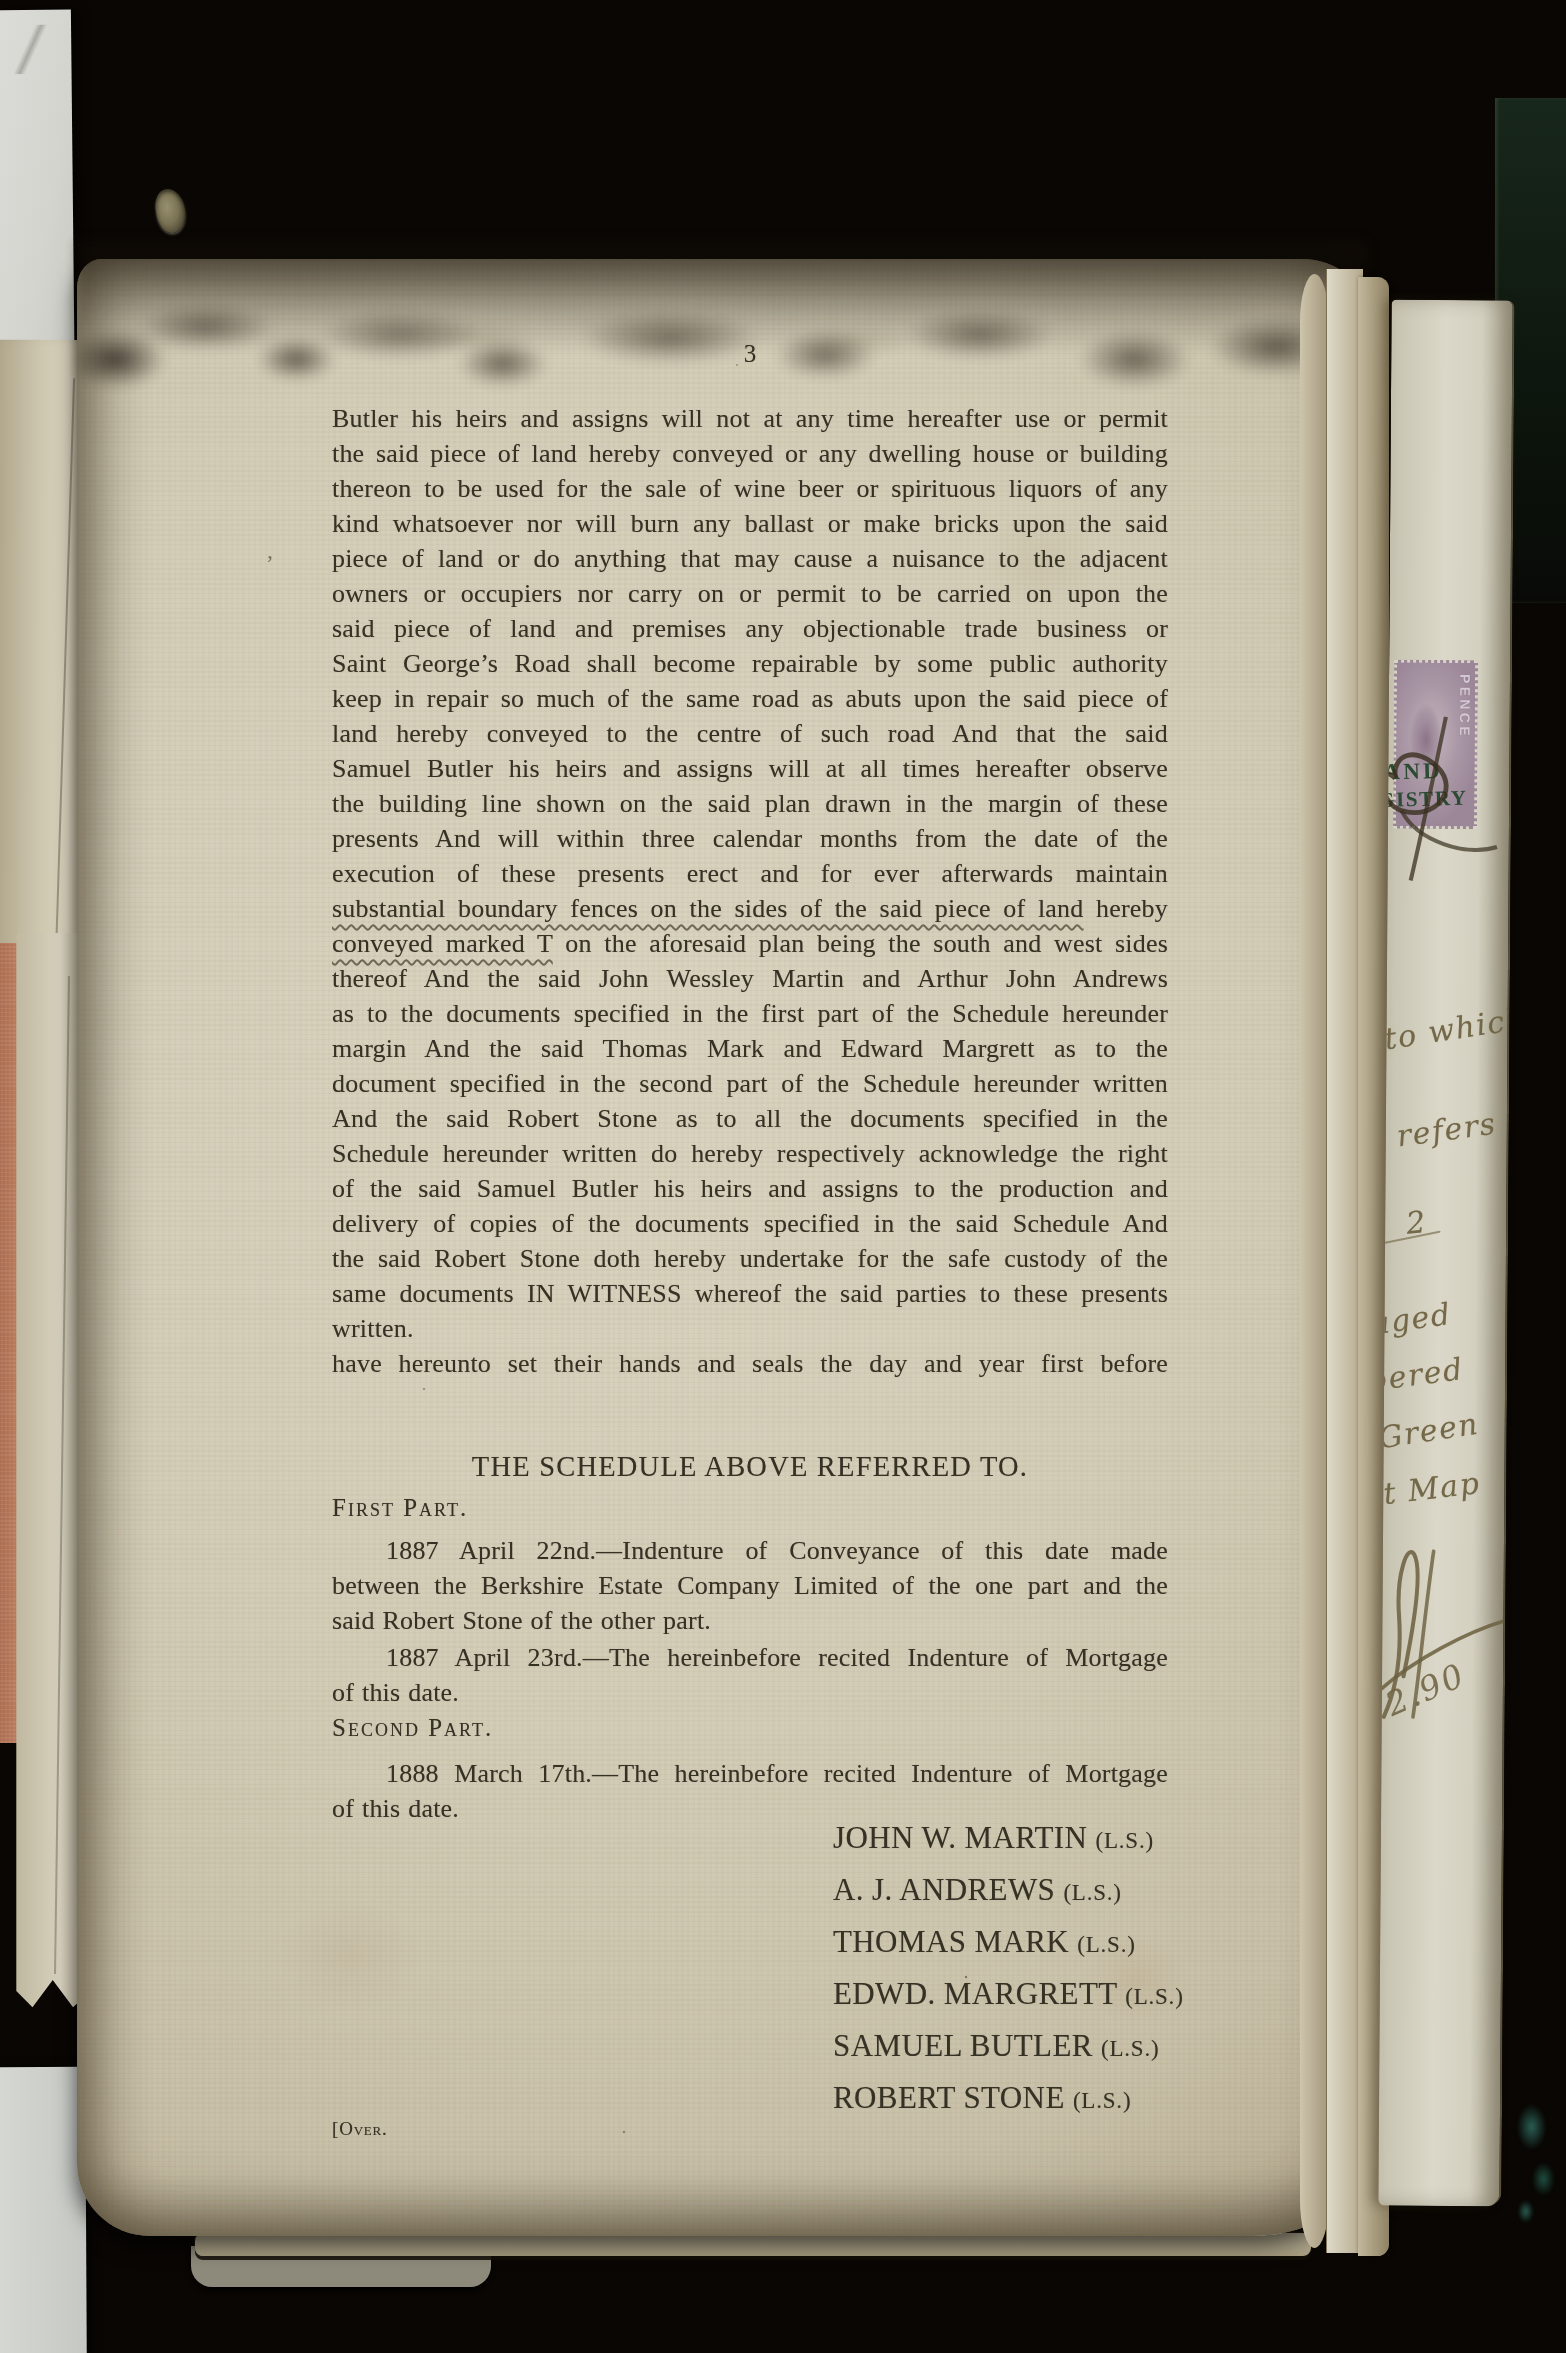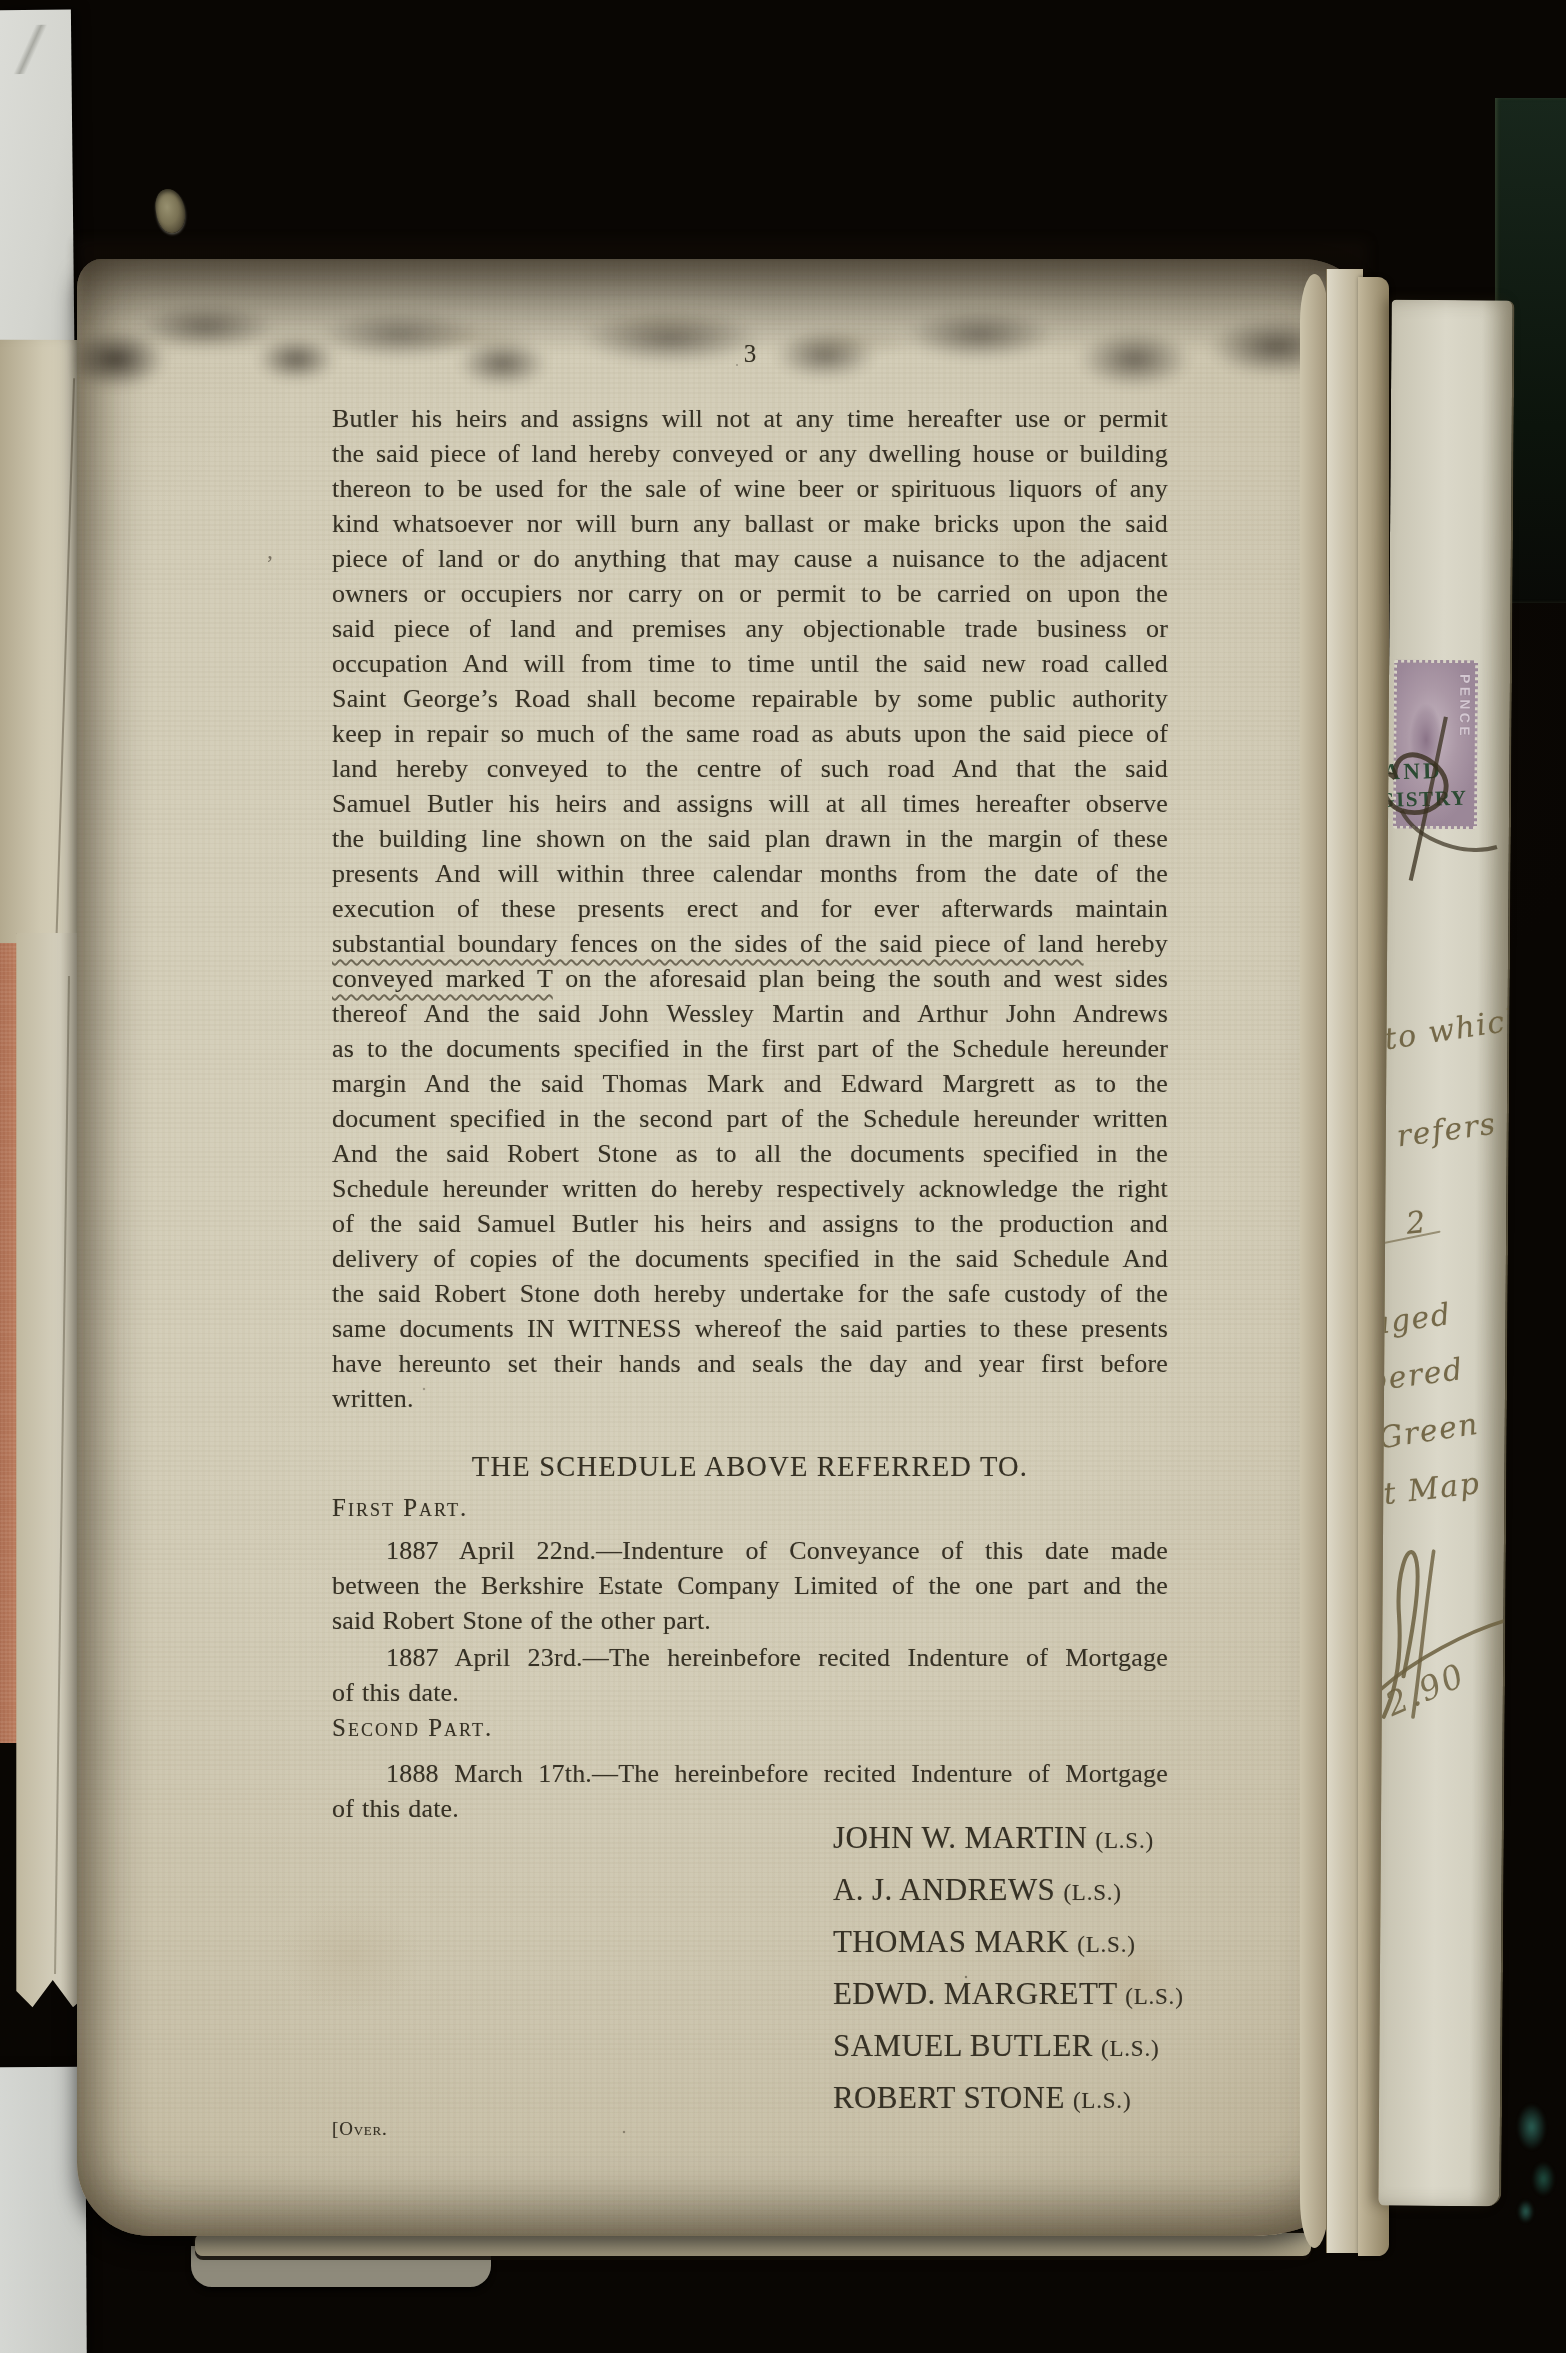--- a/index.html
+++ b/index.html
@@ -227,42 +227,41 @@
 
   <div class="pageno print">3</div>
   <div id="body-lines" class="print">
       <div class="jline"><span>Butler his heirs and assigns will not at any time hereafter use or permit</span></div>
       <div class="jline"><span>the said piece of land hereby conveyed or any dwelling house or building</span></div>
       <div class="jline"><span>thereon to be used for the sale of wine beer or spirituous liquors of any</span></div>
       <div class="jline"><span>kind whatsoever nor will burn any ballast or make bricks upon the said</span></div>
       <div class="jline"><span>piece of land or do anything that may cause a nuisance to the adjacent</span></div>
       <div class="jline"><span>owners or occupiers nor carry on or permit to be carried on upon the</span></div>
       <div class="jline"><span>said piece of land and premises any objectionable trade business or</span></div>
-      <div class="jline"><span>occupation And will from time to time until the said new road called</span></div>
       <div class="jline"><span>Saint George’s Road shall become repairable by some public authority</span></div>
       <div class="jline"><span>keep in repair so much of the same road as abuts upon the said piece of</span></div>
       <div class="jline"><span>land hereby conveyed to the centre of such road And that the said</span></div>
       <div class="jline"><span>Samuel Butler his heirs and assigns will at all times hereafter observe</span></div>
       <div class="jline"><span>the building line shown on the said plan drawn in the margin of these</span></div>
       <div class="jline"><span>presents And will within three calendar months from the date of the</span></div>
       <div class="jline"><span>execution of these presents erect and for ever afterwards maintain</span></div>
       <div class="jline"><span class="pencil-underline">substantial boundary fences on the sides of the said piece of land</span><span> hereby</span></div>
       <div class="jline"><span class="pencil-underline">conveyed marked T</span><span> on the aforesaid plan being the south and west sides</span></div>
       <div class="jline"><span>thereof And the said John Wessley Martin and Arthur John Andrews</span></div>
       <div class="jline"><span>as to the documents specified in the first part of the Schedule hereunder</span></div>
       <div class="jline"><span>margin And the said Thomas Mark and Edward Margrett as to the</span></div>
       <div class="jline"><span>document specified in the second part of the Schedule hereunder written</span></div>
       <div class="jline"><span>And the said Robert Stone as to all the documents specified in the</span></div>
       <div class="jline"><span>Schedule hereunder written do hereby respectively acknowledge the right</span></div>
       <div class="jline"><span>of the said Samuel Butler his heirs and assigns to the production and</span></div>
       <div class="jline"><span>delivery of copies of the documents specified in the said Schedule And</span></div>
       <div class="jline"><span>the said Robert Stone doth hereby undertake for the safe custody of the</span></div>
       <div class="jline"><span>same documents IN WITNESS whereof the said parties to these presents</span></div>
+      <div class="jline lastline"><span>written.</span></div>
       <div class="jline"><span>have hereunto set their hands and seals the day and year first before</span></div>
-      <div class="jline lastline"><span>written.</span></div>
     </div>
   <div class="margin-mark">’</div>
   <div class="sched-title print">THE SCHEDULE ABOVE REFERRED TO.</div>
   <div id="first-part" class="part-label print">First Part.</div>
   <div id="sched-p1" class="sched-para print">
       <div class="jline indent">1887 April 22nd.—Indenture of Conveyance of this date made</div>
       <div class="jline">between the Berkshire Estate Company Limited of the one part and the</div>
       <div class="jline lastline">said Robert Stone of the other part.</div>
     </div>
   <div id="sched-p2" class="sched-para print">

